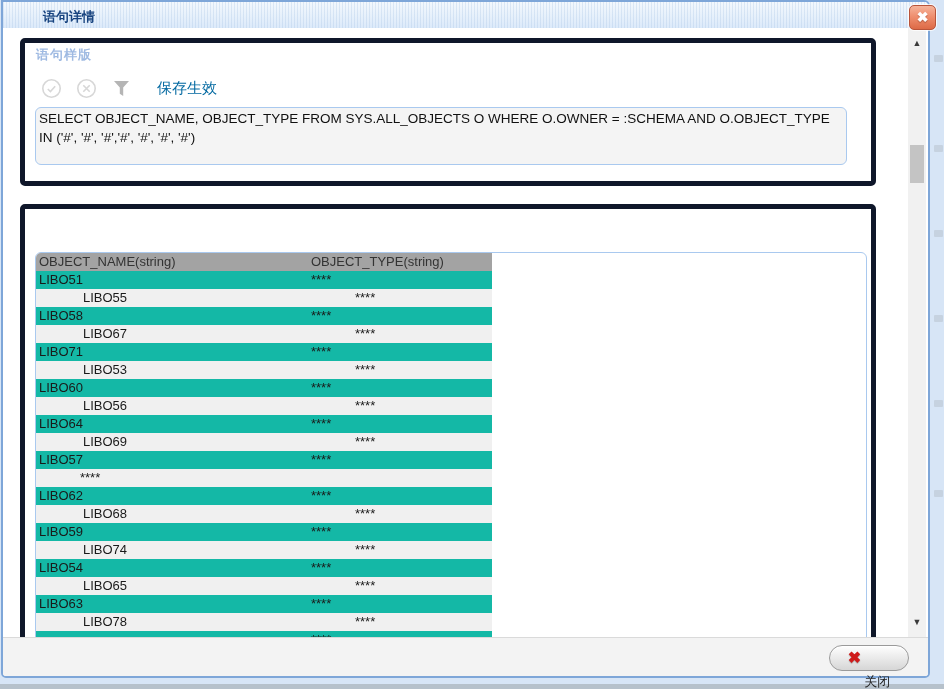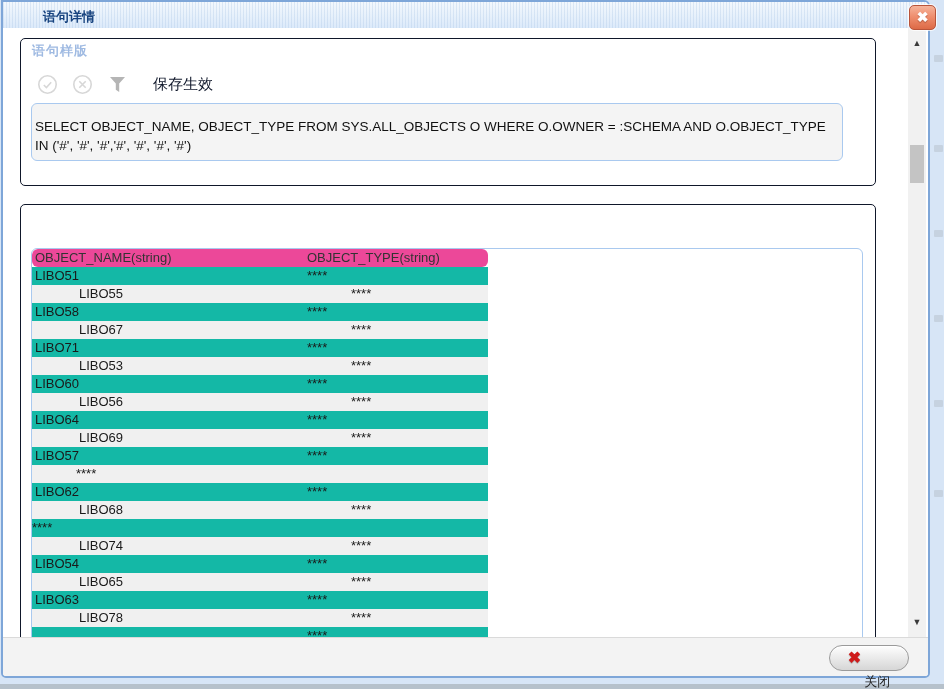--- a/index.html
+++ b/index.html
@@ -57,53 +57,53 @@
   .vscroll .arrow.up { top:8px; }
   .vscroll .arrow.down { bottom:8px; }
   .vscroll .thumb {
     position:absolute; left:2px; top:117px; width:14px; height:38px;
     background:#c4c4c4; cursor:pointer;
   }
 
   
   .panel {
     position:absolute; left:17px; width:856px;
-    border:1px solid #0f172a; border-radius:5px; background:#fff;text-decoration:underline;
+    border:5px solid #0f172a; border-radius:5px; background:#fff;text-decoration:underline;
   }
   .panel-1 { top:10px; height:148px; }
   .panel-2 { top:176px; height:470px; }
   .panel-label {
     position:absolute; left:11px;
     font-size:13px; font-weight:bold; color:#9fbae2; letter-spacing:1px;
   }
   .panel-1 .panel-label { top:3px; }
   .panel-2 .panel-label { top:14px;margin-top:40px; }
 
   .iconbar { position:absolute; left:16px; top:35px; height:22px; }
   .tool-icon { display:inline-block; width:21px; height:21px; margin-right:10px; vertical-align:top; cursor:pointer; }
   .save-link {
     position:absolute; left:132px; top:36px;
-    font-size:15px; color:#0f172a; cursor:pointer;text-align:right;
+    font-size:15px; color:#0369a1; cursor:pointer;text-align:right;
   }
 
   .sql-box {
     position:absolute; left:10px; top:64px; width:812px; height:58px;
     background:#f4f4f4; border:1px solid #a9c9ef; border-radius:6px;
-    padding:13px 3px; font-size:13.5px; line-height:19px; color:#111;
+    padding:1px 3px; font-size:13.5px; line-height:19px; color:#111;
     overflow:hidden; word-break:break-word;
   }
 
   
   .table-box {
     position:absolute; left:10px; top:43px; width:832px; height:420px;
     background:#fff; border:1px solid #a9c9ef; border-radius:6px;
     overflow:hidden;
   }
   .thead, .trow { width:456px; height:18px; display:flex; font-size:13px; line-height:18px; }
-  .thead { background:#ec4899; color:#333; cursor:pointer;border-radius:6px; }
+  .thead { background:#a3a3a3; color:#333; cursor:pointer; }
   .trow { background:#14b8a6; cursor:default; }
   .trow.alt { background:#f0f0f0;padding-left:44px; }
   .cell { overflow:hidden; white-space:nowrap; }
   .cell.c1 { width:275px; padding-left:3px; }
   .cell.c2 { flex:1; }
 
   
   .footer {
     position:absolute; left:0; top:635px; width:925px; height:39px;
     background:#f3f3f3; border-top:1px solid #dadada;
@@ -225,20 +225,21 @@
             </div>
             <div class="trow">
               <div class="cell c1">LIBO62</div>
               <div class="cell c2">****</div>
             </div>
             <div class="trow alt">
               <div class="cell c1">LIBO68</div>
               <div class="cell c2">****</div>
             </div>
             <div class="trow">
+              <div class="cell c1">LIBO59</div>
               <div class="cell c2">****</div>
             </div>
             <div class="trow alt">
               <div class="cell c1">LIBO74</div>
               <div class="cell c2">****</div>
             </div>
             <div class="trow">
               <div class="cell c1">LIBO54</div>
               <div class="cell c2">****</div>
             </div>

